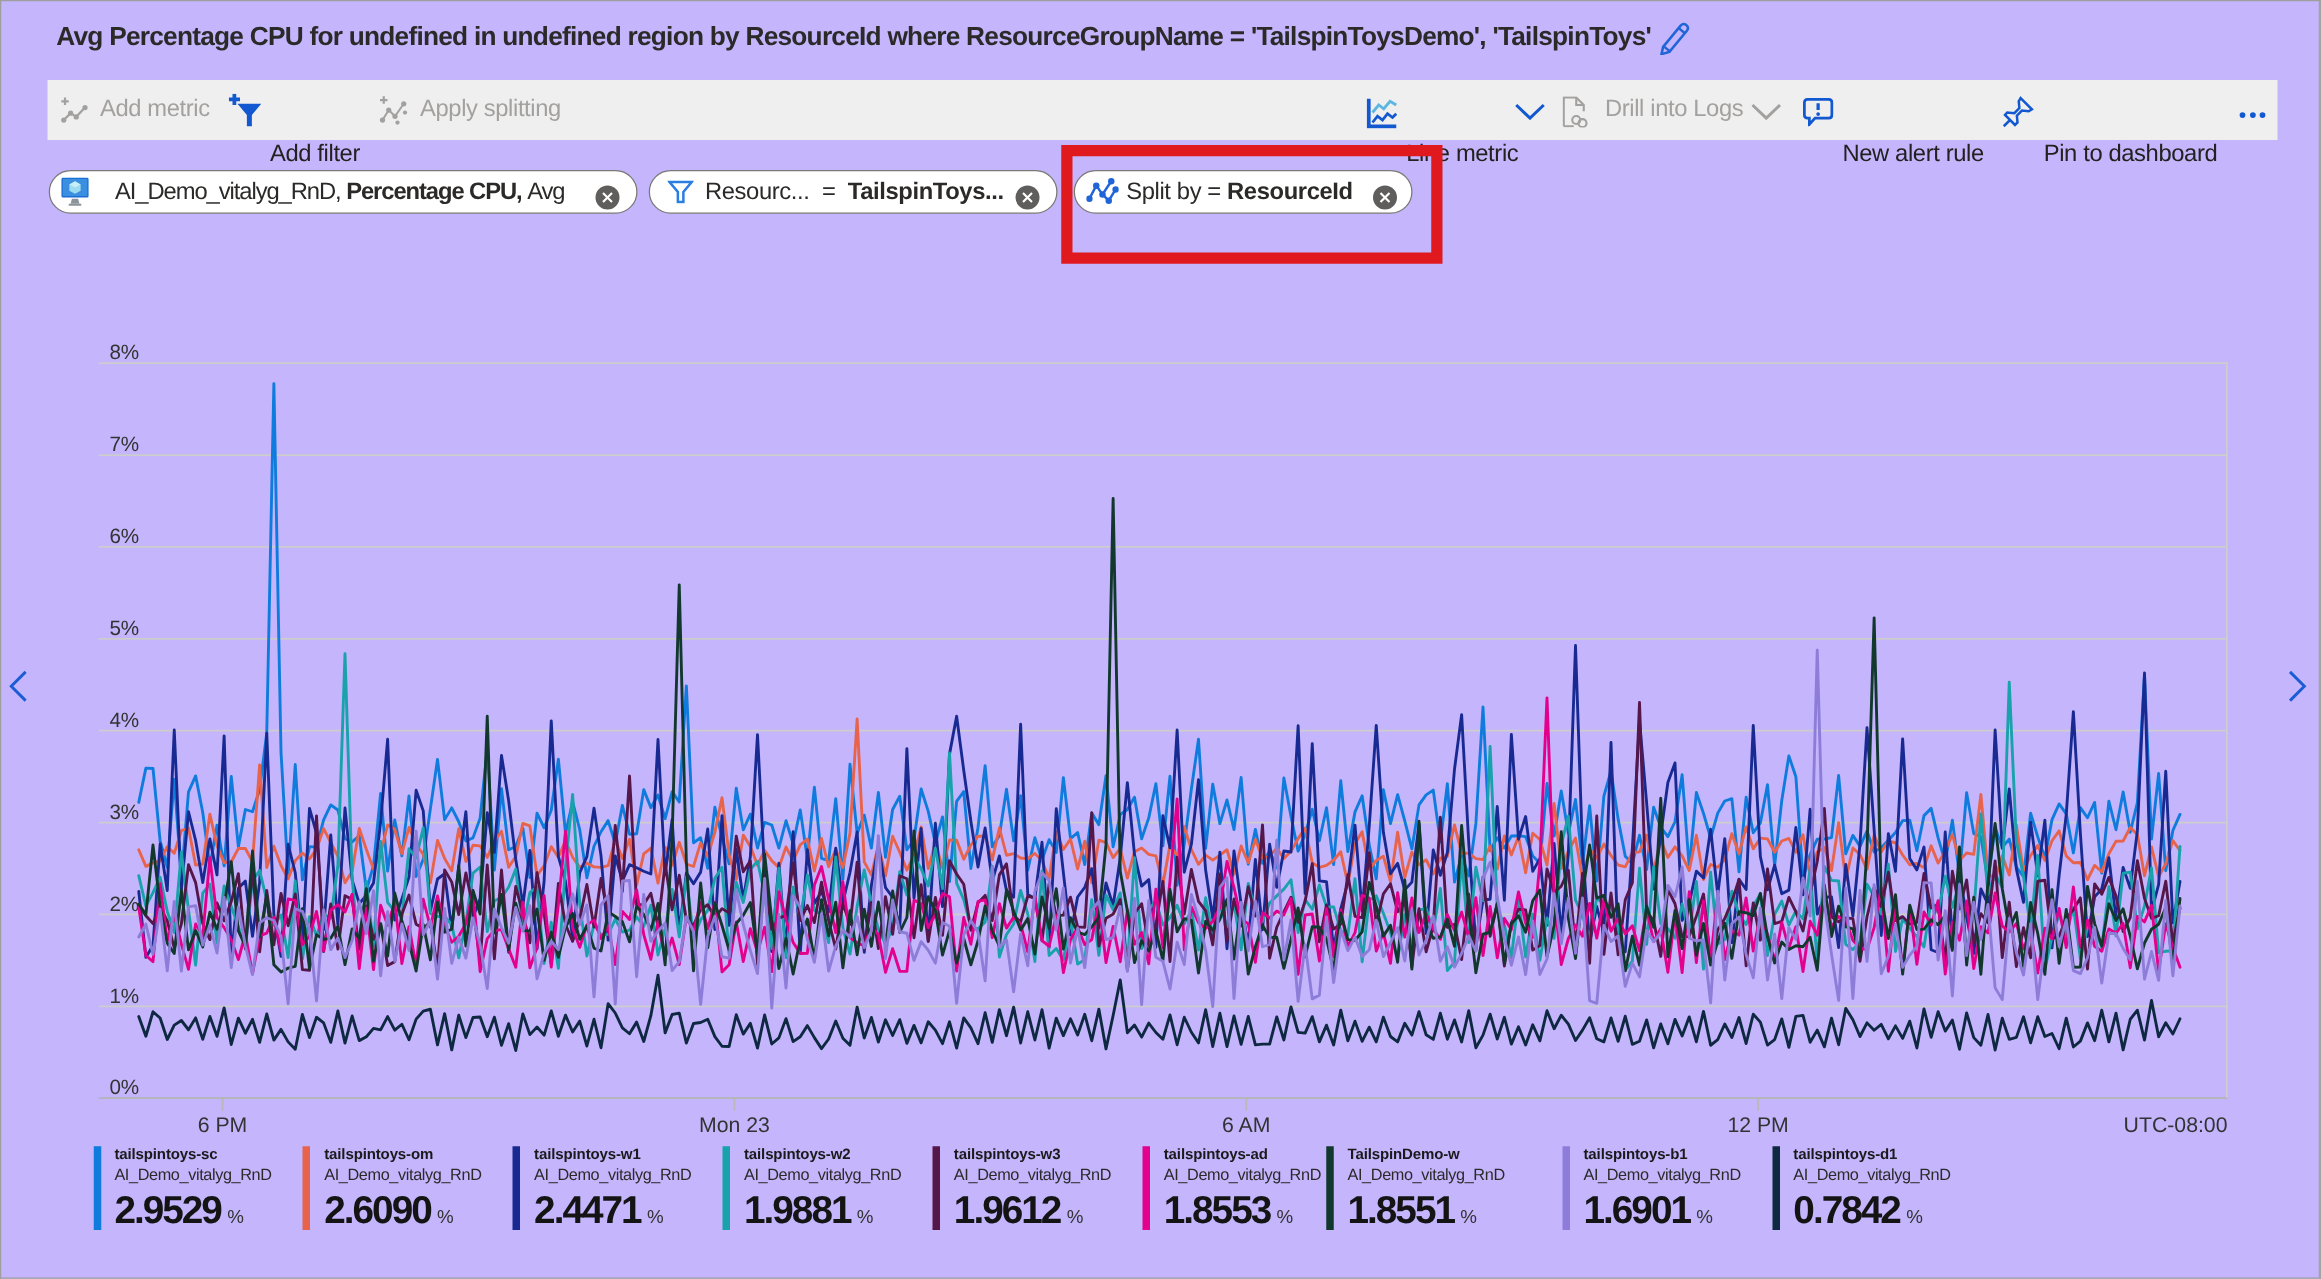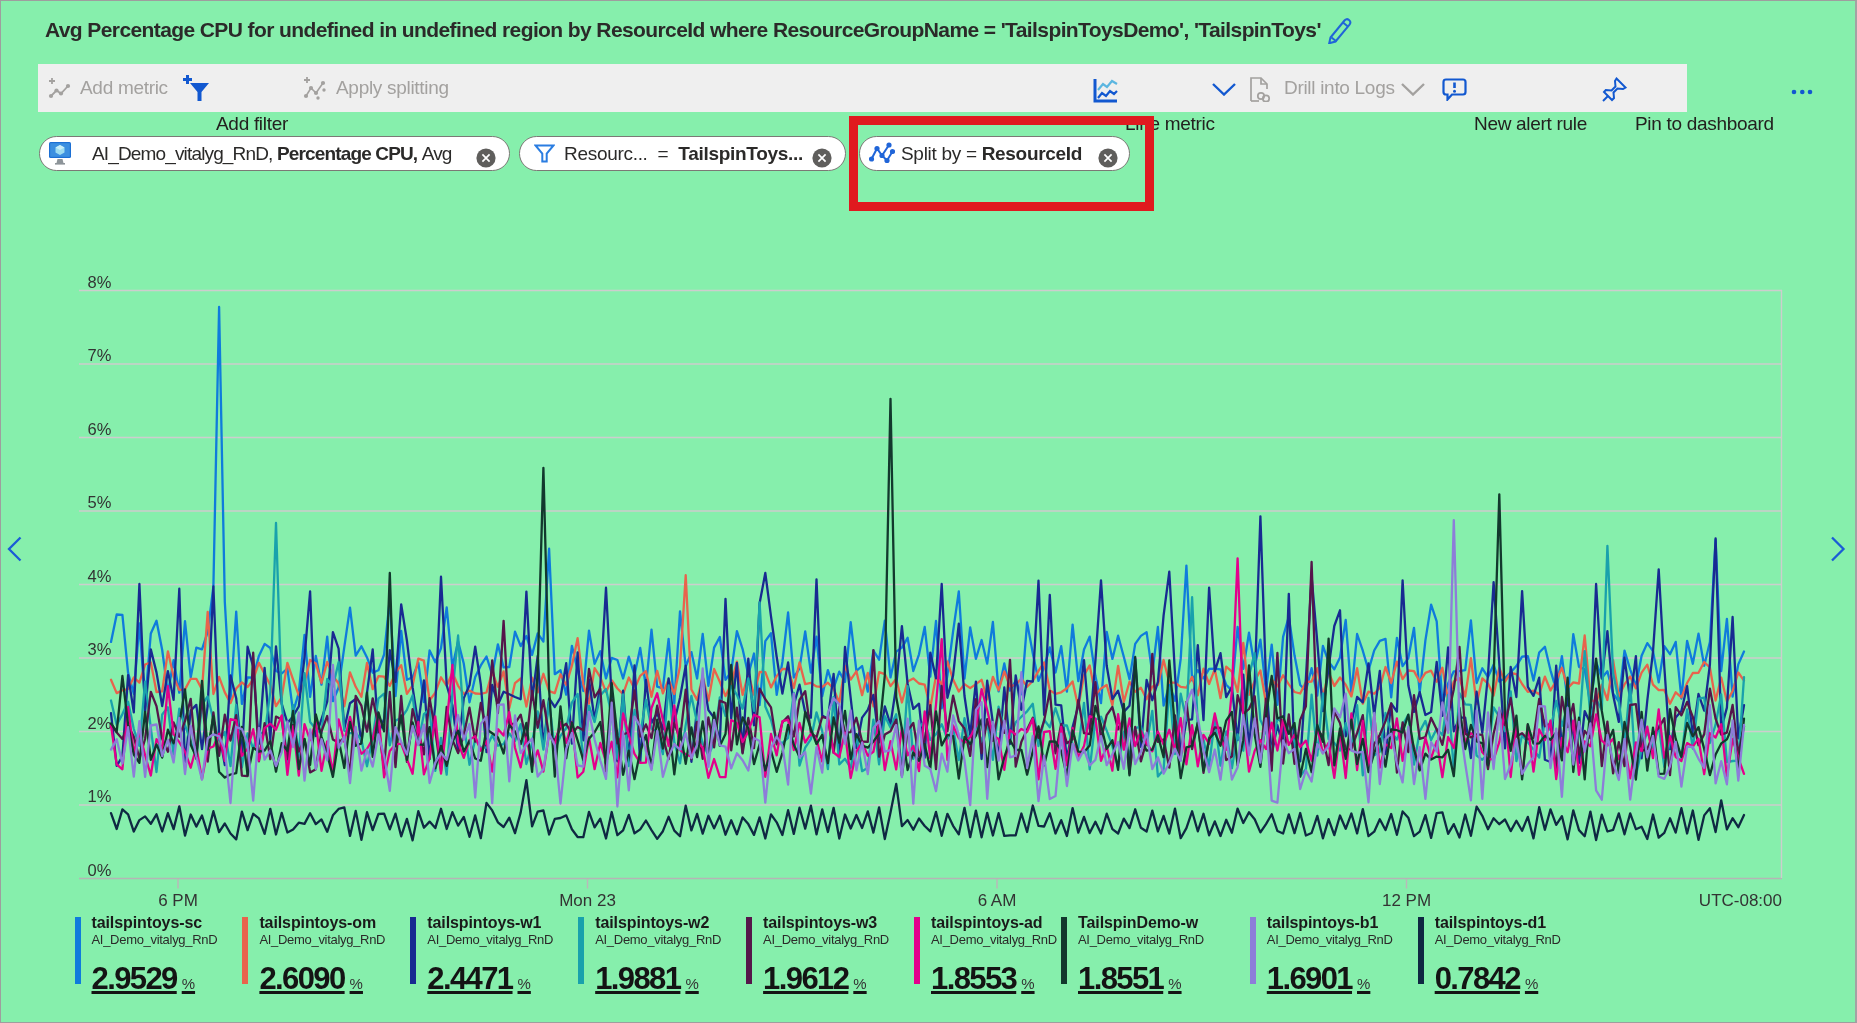--- a/index.html
+++ b/index.html
@@ -1,38 +1,38 @@
 <!DOCTYPE html>
 <html><head><meta charset="utf-8">
 <style>
 * { margin:0; padding:0; box-sizing:border-box; }
 html,body { width:1857px; height:1023px; background:#fff; overflow:hidden;
   font-family:"Liberation Sans", sans-serif; }
 .page { position:absolute; left:0; top:0; width:1857px; height:1023px;
-  border:1px solid #9e9e9e; border-right:2px solid #a3a3a3; background:#86efac; }
+  border:1px solid #9e9e9e; border-right:2px solid #a3a3a3; background:#c4b5fd; }
 .abs { position:absolute; }
 .title { left:44px; top:16.5px; font-size:21px; font-weight:700; color:#2b2a29;
   letter-spacing:-0.6px; white-space:nowrap; }
-.tbar { left:37px; top:63px; width:1649px; height:48px; background:#efefef; }
+.tbar { left:37px; top:63px; width:1784px; height:48px; background:#efefef; }
 .titem { position:absolute; top:0; height:48px; display:flex; align-items:center;
   font-size:19px; letter-spacing:-0.3px; white-space:nowrap; }
 .gray { color:#a3a19f; }
 .dark { color:#23211f;margin-top:36px; }
 .pill { position:absolute; top:135px; height:35px; border:1.5px solid #7b7975;
   border-radius:17.5px; background:#fff; }
 .ptxt { position:absolute; top:0; height:32px; display:flex; align-items:center;
   font-size:19px; letter-spacing:-0.3px; white-space:nowrap; color:#2b2a29; }
 .p1 { letter-spacing:-0.85px; }
 .redbox { left:848px; top:114.5px; width:305px; height:95.5px; border:9.5px solid #e0191f; }
 .lg { position:absolute; top:916px; width:165px; height:70px; }
 .lgbar { position:absolute; left:0; top:0; width:6px; height:67px; }
 .lgtx { position:absolute; left:17px; top:-2px; }
-.lgn { font-size:16px; font-weight:700; color:#1a1a1a; line-height:16.5px; letter-spacing:-0.1px;}
+.lgn { font-size:12px; font-weight:700; color:#1a1a1a; line-height:16.5px; letter-spacing:-0.1px;}
 .lgr { font-size:13px; color:#2b2a29; line-height:16.5px; letter-spacing:-0.3px;}
-.lgv { font-size:31px; font-weight:700; color:#141414; margin-top:13px; letter-spacing:-1.6px;text-decoration:underline;}
+.lgv { font-size:31px; font-weight:700; color:#141414; margin-top:2px; letter-spacing:-1.6px;}
 .lgp { font-size:15px; font-weight:400; color:#333; margin-left:5px; letter-spacing:0;}
 </style></head>
 <body>
 <div class="page">
 
 <div class="abs title">Avg Percentage CPU for undefined in undefined region by ResourceId where ResourceGroupName = 'TailspinToysDemo', 'TailspinToys'</div>
 
 <svg class="abs" style="left:1326px;top:15px" width="26" height="28" viewBox="0 0 26 28">
  <g fill="none" stroke="#2065d8" stroke-width="2">
   <path d="M3.5 21.5 L17.5 4.5 Q19.5 2 22 4 Q24.5 6 22.5 8.6 L8.5 25.5 L2.2 27.3 Z"></path>

